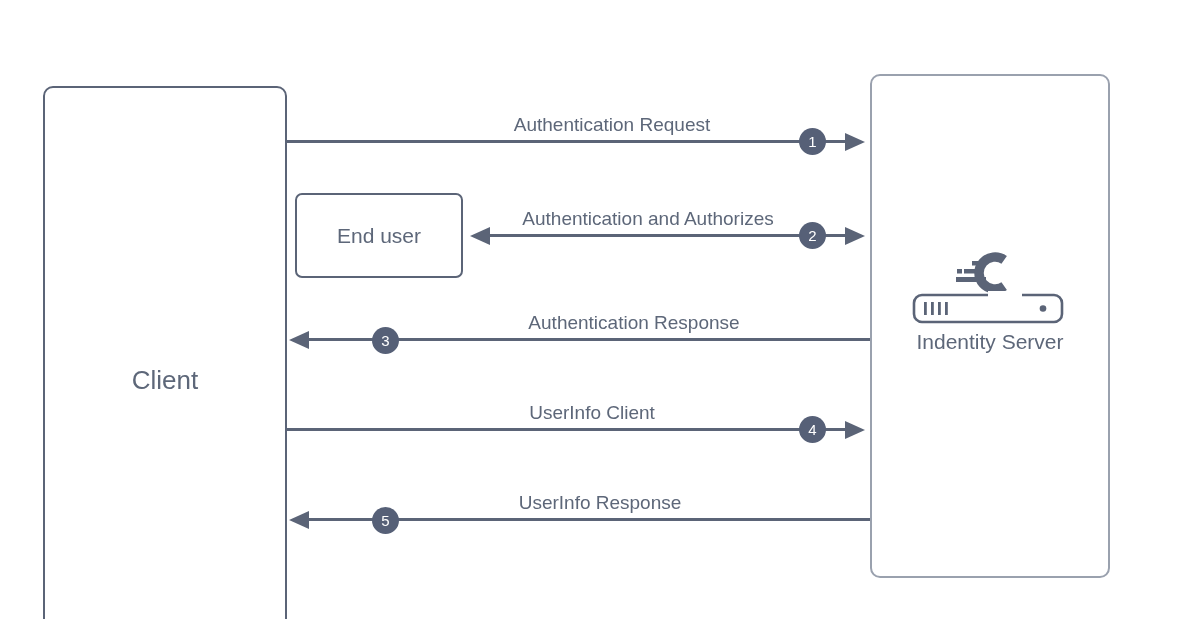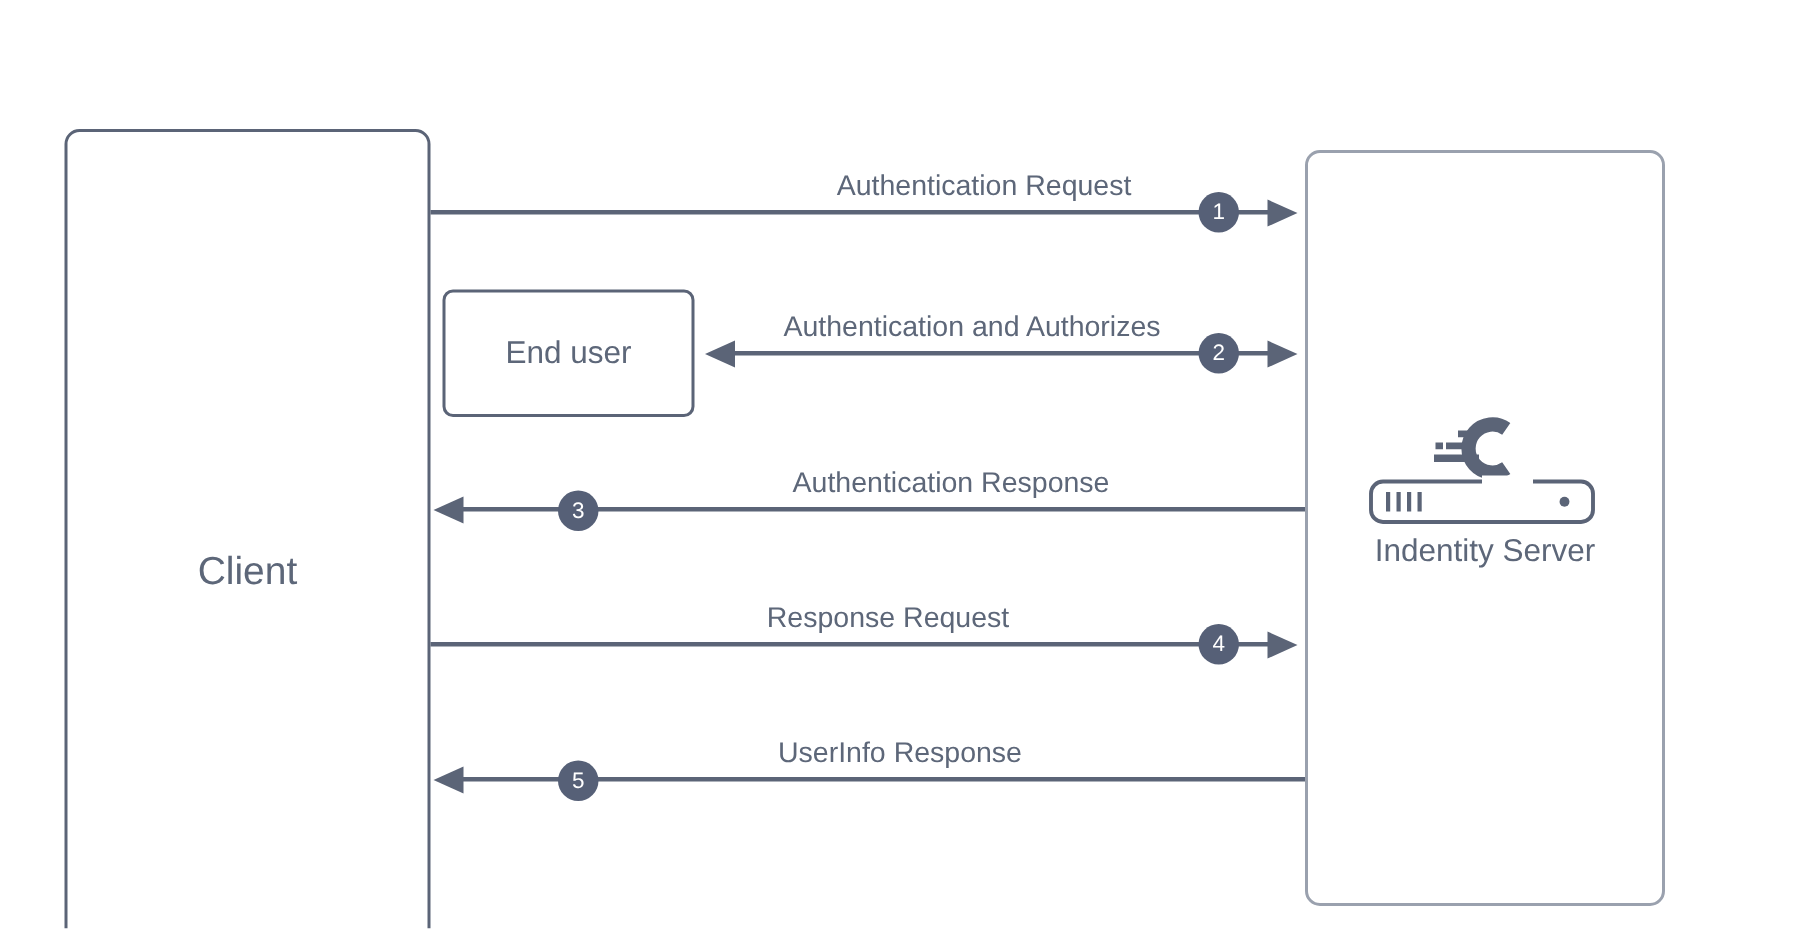--- a/index.html
+++ b/index.html
@@ -27,21 +27,20 @@
     display:flex;align-items:center;justify-content:center;
   }
   .client-box{left:43px;top:86px;width:244px;height:588px;}
   .client-box .box-label{font-size:26px;color:var(--text);}
   .enduser-box{left:295px;top:193px;width:168px;height:85px;border-radius:7px;border-width:2px;}
   .enduser-box .box-label{font-size:21px;color:var(--text);}
   .server-box{
     left:870px;top:74px;width:240px;height:504px;
     border-color:var(--server-border);
     display:block;
-    margin-top:26px;
   }
   .server-logo{position:absolute;left:33px;top:172px;}
   .server-label{
     position:absolute;left:0;top:254px;width:100%;
     text-align:center;font-size:21px;color:var(--text);
   }
   
   .flow-label{
     position:absolute;
     transform:translateX(-50%);
@@ -105,21 +104,21 @@
           <rect x="33" y="54" width="2.8" height="13"></rect>
           <rect x="40" y="54" width="2.8" height="13"></rect>
           <circle cx="138" cy="60.5" r="3.3"></circle>
         </g>
       </g>
     </svg>
     <div class="server-label">Indentity Server</div>
   </div>
 
   <div>
-    <div class="flow-label" style="left:656px;top:114px">Authentication Request</div>
+    <div class="flow-label" style="left:612px;top:114px">Authentication Request</div>
     <div class="flow-line" style="left:287px;top:140px;width:560px"></div>
     <div class="arrow-right" style="left:845px;top:133px"></div>
     <div class="badge" style="left:799px;top:128px">1</div>
   </div>
 
   <div>
     <div class="flow-label" style="left:648px;top:208px">Authentication and Authorizes</div>
     <div class="arrow-left" style="left:470px;top:227px"></div>
     <div class="flow-line" style="left:488px;top:234px;width:359px"></div>
     <div class="arrow-right" style="left:845px;top:227px"></div>
@@ -127,21 +126,21 @@
   </div>
 
   <div>
     <div class="flow-label" style="left:634px;top:312px">Authentication Response</div>
     <div class="arrow-left" style="left:289px;top:331px"></div>
     <div class="flow-line" style="left:307px;top:338px;width:563px"></div>
     <div class="badge" style="left:372px;top:327px">3</div>
   </div>
 
   <div>
-    <div class="flow-label" style="left:592px;top:402px">Response Request</div>
+    <div class="flow-label" style="left:592px;top:402px">UserInfo Client</div>
     <div class="flow-line" style="left:287px;top:428px;width:560px"></div>
     <div class="arrow-right" style="left:845px;top:421px"></div>
     <div class="badge" style="left:799px;top:416px">4</div>
   </div>
 
   <div>
     <div class="flow-label" style="left:600px;top:492px">UserInfo Response</div>
     <div class="arrow-left" style="left:289px;top:511px"></div>
     <div class="flow-line" style="left:307px;top:518px;width:563px"></div>
     <div class="badge" style="left:372px;top:507px">5</div>

